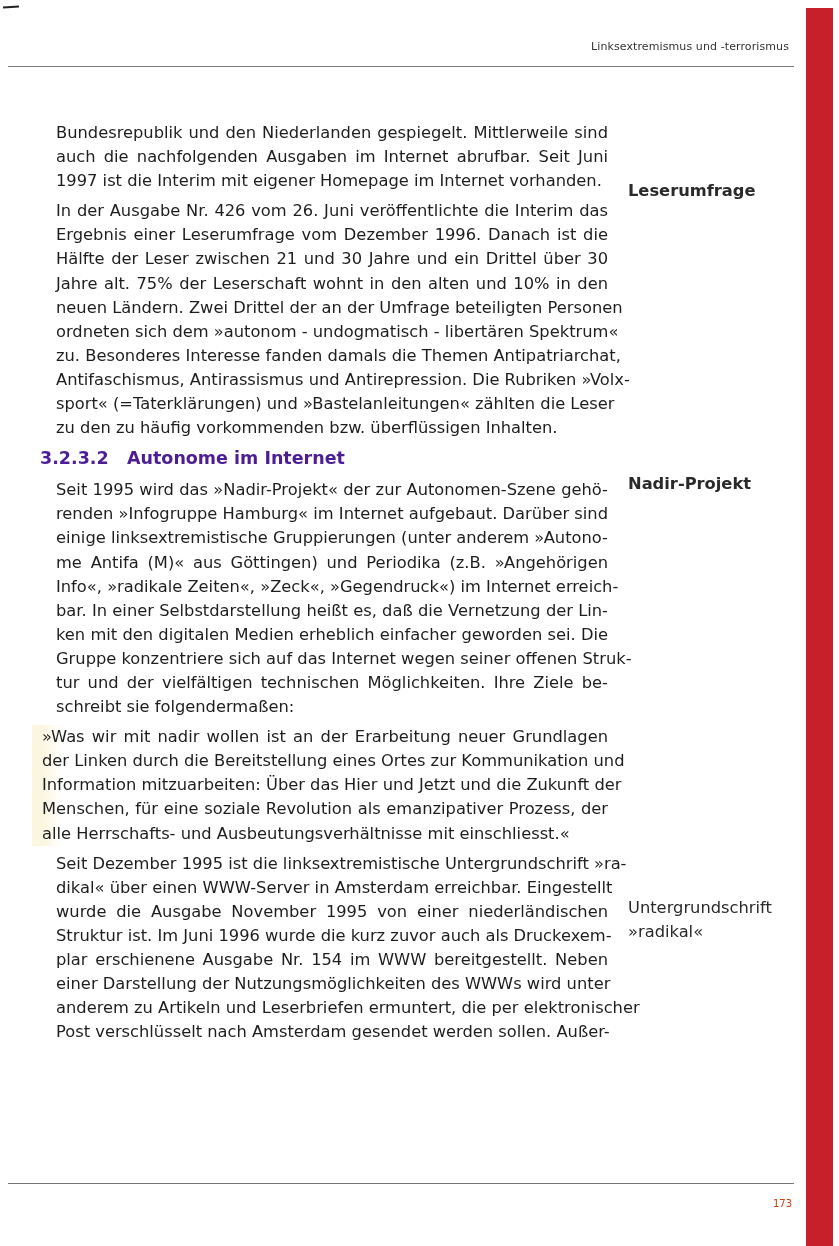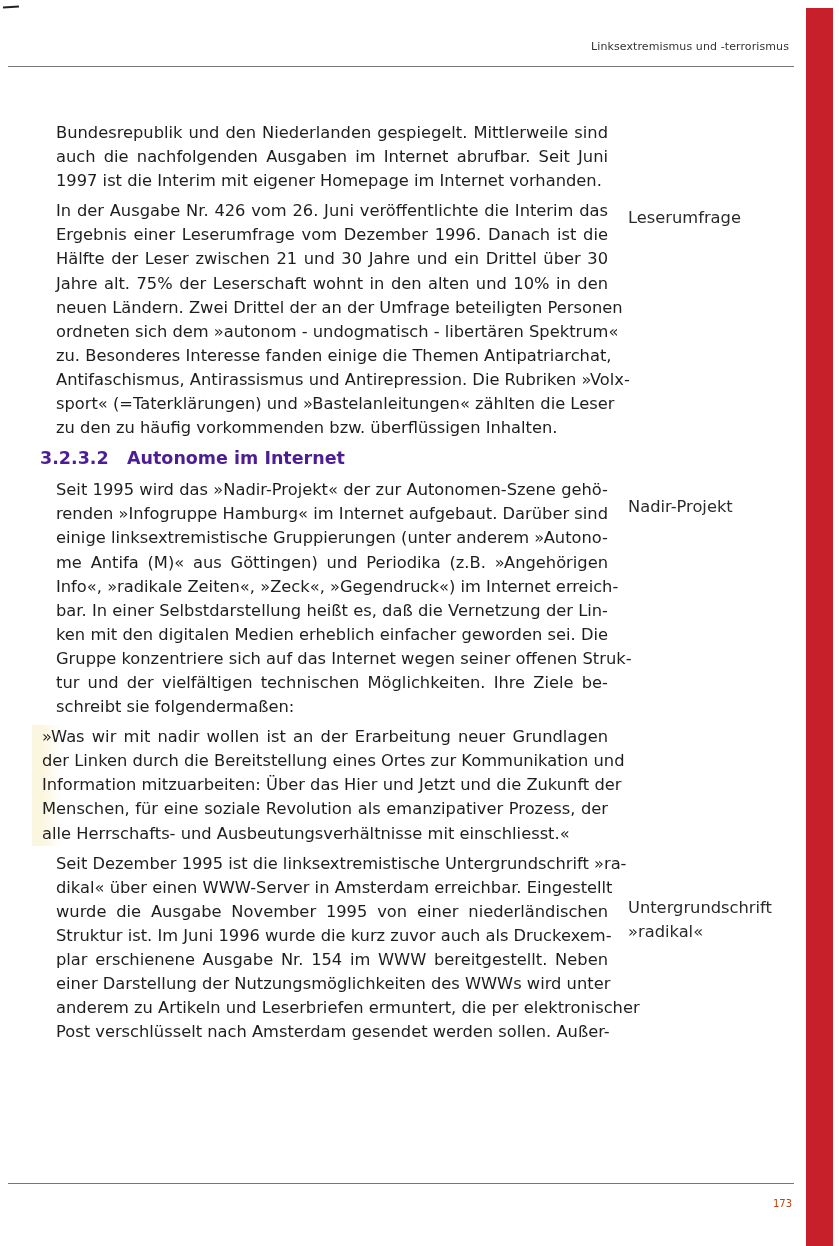--- a/index.html
+++ b/index.html
@@ -126,21 +126,21 @@
     <span class="line last">1997 ist die Interim mit eigener Homepage im Internet vorhanden.</span>
   </p>
 
   <p class="para">
     <span class="line">In der Ausgabe Nr. 426 vom 26. Juni veröffentlichte die Interim das</span>
     <span class="line">Ergebnis einer Leserumfrage vom Dezember 1996. Danach ist die</span>
     <span class="line">Hälfte der Leser zwischen 21 und 30 Jahre und ein Drittel über 30</span>
     <span class="line">Jahre alt. 75% der Leserschaft wohnt in den alten und 10% in den</span>
     <span class="line">neuen Ländern. Zwei Drittel der an der Umfrage beteiligten Personen</span>
     <span class="line">ordneten sich dem »autonom - undogmatisch - libertären Spektrum«</span>
-    <span class="line">zu. Besonderes Interesse fanden einige die Themen Antipatriarchat,</span>
+    <span class="line">zu. Besonderes Interesse fanden damals die Themen Antipatriarchat,</span>
     <span class="line">Antifaschismus, Antirassismus und Antirepression. Die Rubriken »Volx-</span>
     <span class="line">sport« (=Taterklärungen) und »Bastelanleitungen« zählten die Leser</span>
     <span class="line last">zu den zu häufig vorkommenden bzw. überflüssigen Inhalten.</span>
   </p>
 
   <div class="heading">
     <span class="num">3.2.3.2</span>
     <span>Autonome im Internet</span>
   </div>
 
@@ -170,19 +170,19 @@
     <span class="line">dikal« über einen WWW-Server in Amsterdam erreichbar. Eingestellt</span>
     <span class="line">wurde die Ausgabe November 1995 von einer niederländischen</span>
     <span class="line">Struktur ist. Im Juni 1996 wurde die kurz zuvor auch als Druckexem-</span>
     <span class="line">plar erschienene Ausgabe Nr. 154 im WWW bereitgestellt. Neben</span>
     <span class="line">einer Darstellung der Nutzungsmöglichkeiten des WWWs wird unter</span>
     <span class="line">anderem zu Artikeln und Leserbriefen ermuntert, die per elektronischer</span>
     <span class="line last">Post verschlüsselt nach Amsterdam gesendet werden sollen. Außer-</span>
   </p>
 </div>
 
-<div class="margin-note" style="top:206px;">Leserumfrage</div>
-<div class="margin-note" style="top:495px;">Nadir-Projekt</div>
+<div class="margin-note" style="top:179px;font-weight:bold;">Leserumfrage</div>
+<div class="margin-note" style="top:472px;font-weight:bold;">Nadir-Projekt</div>
 <div class="margin-note" style="top:896px;">Untergrundschrift</div>
 <div class="margin-note" style="top:920px;text-align:right;">»radikal«</div>
 
 <div class="rule bottom"></div>
 <div class="page-number">173</div>
 
 </body></html>

